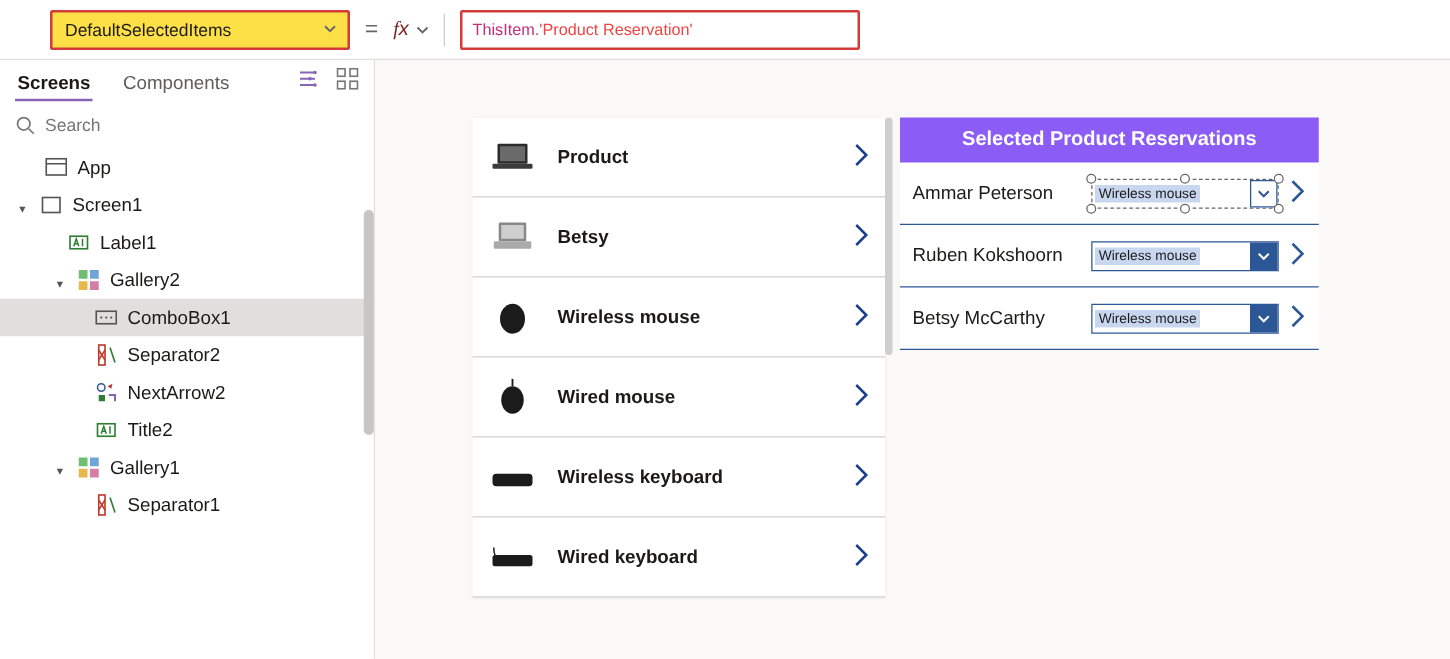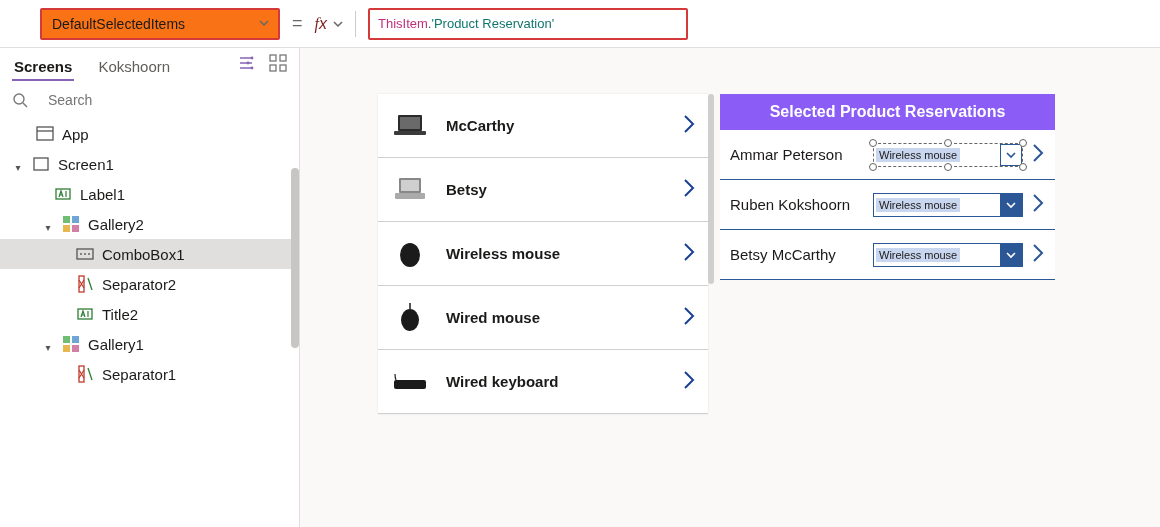--- a/index.html
+++ b/index.html
@@ -1,40 +1,40 @@
 <!DOCTYPE html>
 <html><head>
 <meta charset="utf-8">
 <style>
   * { box-sizing: border-box; margin: 0; padding: 0; font-family: "Segoe UI", Arial, sans-serif; }
   body { width: 1160px; height: 527px; background: #fff; overflow: hidden; font-size: 14px; color: #1b1a19; }
 
   
   .fbar { display: flex; align-items: center; gap: 12px; padding: 8px 12px 8px 40px; border-bottom: 1px solid #e1dfdd; height: 48px; }
-  .prop-select { width: 240px; height: 32px; border: 2px solid #d43a3a; border-radius: 2px; padding: 4px 28px 4px 10px; position: relative; background: #f97316; display: flex; align-items: center; }
+  .prop-select { width: 240px; height: 32px; border: 2px solid #d43a3a; border-radius: 2px; padding: 4px 28px 4px 10px; position: relative; background: #fde047; display: flex; align-items: center; }
   .prop-select .chev { position: absolute; right: 8px; top: 50%; transform: translateY(-50%); color: #666; }
   .eq { font-size: 18px; color: #666; }
   .fx-group { display: flex; align-items: center; gap: 6px; color: #7f1d1d; }
   .fx-label { font-style: italic; font-size: 16px; }
   .fx-label .fx-f { font-family: serif; }
   .fx-chev { color: #666; }
   .vline { width: 1px; height: 26px; background: #ccc; }
   .formula { border: 2px solid #d43a3a; border-radius: 2px; height: 32px; padding: 4px 8px; font-family: Consolas, "Courier New", monospace; font-size: 13px; display: flex; align-items: center; min-width: 320px; }
   .tok-this { color: #c12f7c; }
-  .tok-rest { color: #0f766e; }
+  .tok-rest { color: #ef4444; }
 
   
   .left-panel { position: absolute; top: 48px; left: 0; bottom: 0; width: 300px; border-right: 1px solid #e1dfdd; background: #fff; display: flex; flex-direction: column; }
   .tabs-row { display: flex; align-items: flex-start; padding: 6px 12px 0 12px; height: 38px; }
   .tab { padding: 4px 2px; margin-right: 22px; font-size: 15px; cursor: pointer; color: #605e5c; }
   .tab.active { font-weight: 600; color: #1b1a19; border-bottom: 2px solid #8764b8; }
   .tabs-icons { margin-left: auto; display: flex; gap: 14px; color: #555; }
   .tabs-icons svg { width: 18px; height: 18px; }
 
-  .search-row { display: flex; align-items: center; gap: 20px; padding: 6px 12px 10px 12px; color: #666; border-bottom: 1px solid transparent; }
+  .search-row { display: flex; align-items: center; gap: 8px; padding: 6px 12px 10px 12px; color: #666; border-bottom: 1px solid transparent; }
   .search-row input { border: none; outline: none; flex: 1; font-size: 14px; color: #444; }
 
   .tree { flex: 1; overflow-y: auto; }
   .tree-row { display: flex; align-items: flex-end; gap: 8px; padding: 6px 8px; cursor: pointer; white-space: nowrap; }
   .tree-row.sel { background: #e1dfdd; }
   .arrow { width: 12px; font-size: 10px; color: #555; text-align: center; }
   .tree-row .ico { width: 18px; height: 18px; display: flex; align-items: center; justify-content: center; }
   .tree-label { font-size: 15px; }
   .ind0 { padding-left: 16px; }
   .ind2 { padding-left: 54px; }
@@ -93,21 +93,21 @@
   <div class="vline"></div>
   <div class="formula">
     <span class="tok-this">ThisItem</span>
       <span class="tok-rest">.'Product Reservation'</span>
   </div>
 </div>
 
 <div class="left-panel">
   <div class="tabs-row">
     <div class="tab active">Screens</div>
-    <div class="tab">Kokshoorn</div>
+    <div class="tab">Components</div>
     <div class="tabs-icons">
       <span>
         <svg viewBox="0 0 18 18">
             <path d="M3 4h12M3 9h12M3 14h12" stroke="#8764b8" stroke-width="1.6"></path>
             <circle cx="15" cy="4" r="1.4" fill="#8764b8"></circle>
             <circle cx="11" cy="9" r="1.4" fill="#8764b8"></circle>
             <circle cx="15" cy="14" r="1.4" fill="#8764b8"></circle>
           </svg>
       </span>
       <span>
@@ -191,20 +191,31 @@
       <span class="ico">
         <svg width="18" height="18" viewBox="0 0 18 18">
             <rect x="3" y="1" width="5" height="16" fill="none" stroke="#c0392b" stroke-width="1.3"></rect>
             <path d="M3 5l5 8M8 5l-5 8" stroke="#c0392b" stroke-width="1.2"></path>
             <path d="M12 3l4 12" stroke="#2e7d32" stroke-width="1.3"></path>
           </svg>
       </span>
       <span class="tree-label">Separator2</span>
     </div>
 
+    <div class="tree-row ind3">
+      <span class="ico">
+        <svg width="18" height="18" viewBox="0 0 18 18">
+            <circle cx="5" cy="5" r="3" fill="none" stroke="#2b5797" stroke-width="1.2"></circle>
+            <path d="M10 4l4-2-1 4z" fill="#c0392b"></path>
+            <rect x="3" y="11" width="5" height="5" fill="#2e7d32"></rect>
+            <path d="M11 11l5 0 0 5" fill="none" stroke="#8764b8" stroke-width="1.6"></path>
+          </svg>
+      </span>
+      <span class="tree-label">NextArrow2</span>
+    </div>
 
     <div class="tree-row ind3">
       <span class="ico">
         <svg width="18" height="18" viewBox="0 0 18 18">
             <rect x="2" y="4" width="14" height="10" fill="none" stroke="#2e7d32" stroke-width="1.3"></rect>
             <path d="M5 12l2-6 2 6M6 10h2M12 6v6" stroke="#2e7d32" stroke-width="1.2" fill="none"></path>
           </svg>
       </span>
       <span class="tree-label">Title2</span>
     </div>
@@ -241,21 +252,21 @@
 
   <div class="gallery-left">
     <div class="prod-row">
       <span class="prod-thumb">
         <svg width="40" height="30" viewBox="0 0 40 30">
             <rect x="8" y="4" width="24" height="16" rx="1" fill="#2b2b2b"></rect>
             <rect x="10" y="6" width="20" height="12" fill="#6a6a6a"></rect>
             <rect x="4" y="20" width="32" height="4" rx="1" fill="#3b3b3b"></rect>
           </svg>
       </span>
-      <span class="prod-name">McCarthy</span>
+      <span class="prod-name">Product</span>
       <span class="prod-arrow">
         <svg width="14" height="22" viewBox="0 0 14 22">
             <path d="M3 3l8 8-8 8" fill="none" stroke="#1a3f91" stroke-width="2"></path>
           </svg>
       </span>
     </div>
     <div class="prod-row">
       <span class="prod-thumb">
         <svg width="40" height="30" viewBox="0 0 40 30">
             <rect x="9" y="3" width="22" height="15" rx="1" fill="#888"></rect>
@@ -284,20 +295,33 @@
       </span>
     </div>
     <div class="prod-row">
       <span class="prod-thumb">
         <svg width="40" height="30" viewBox="0 0 40 30">
             <ellipse cx="20" cy="17" rx="9" ry="11" fill="#1b1b1b"></ellipse>
             <path d="M20 6c0-2 0-4 0-6" stroke="#1b1b1b" stroke-width="1.5"></path>
           </svg>
       </span>
       <span class="prod-name">Wired mouse</span>
+      <span class="prod-arrow">
+        <svg width="14" height="22" viewBox="0 0 14 22">
+            <path d="M3 3l8 8-8 8" fill="none" stroke="#1a3f91" stroke-width="2"></path>
+          </svg>
+      </span>
+    </div>
+    <div class="prod-row">
+      <span class="prod-thumb">
+        <svg width="40" height="30" viewBox="0 0 40 30">
+            <rect x="4" y="12" width="32" height="10" rx="3" fill="#1b1b1b"></rect>
+          </svg>
+      </span>
+      <span class="prod-name">Wireless keyboard</span>
       <span class="prod-arrow">
         <svg width="14" height="22" viewBox="0 0 14 22">
             <path d="M3 3l8 8-8 8" fill="none" stroke="#1a3f91" stroke-width="2"></path>
           </svg>
       </span>
     </div>
     <div class="prod-row">
       <span class="prod-thumb">
         <svg width="40" height="30" viewBox="0 0 40 30">
             <rect x="4" y="13" width="32" height="9" rx="2" fill="#1b1b1b"></rect>

